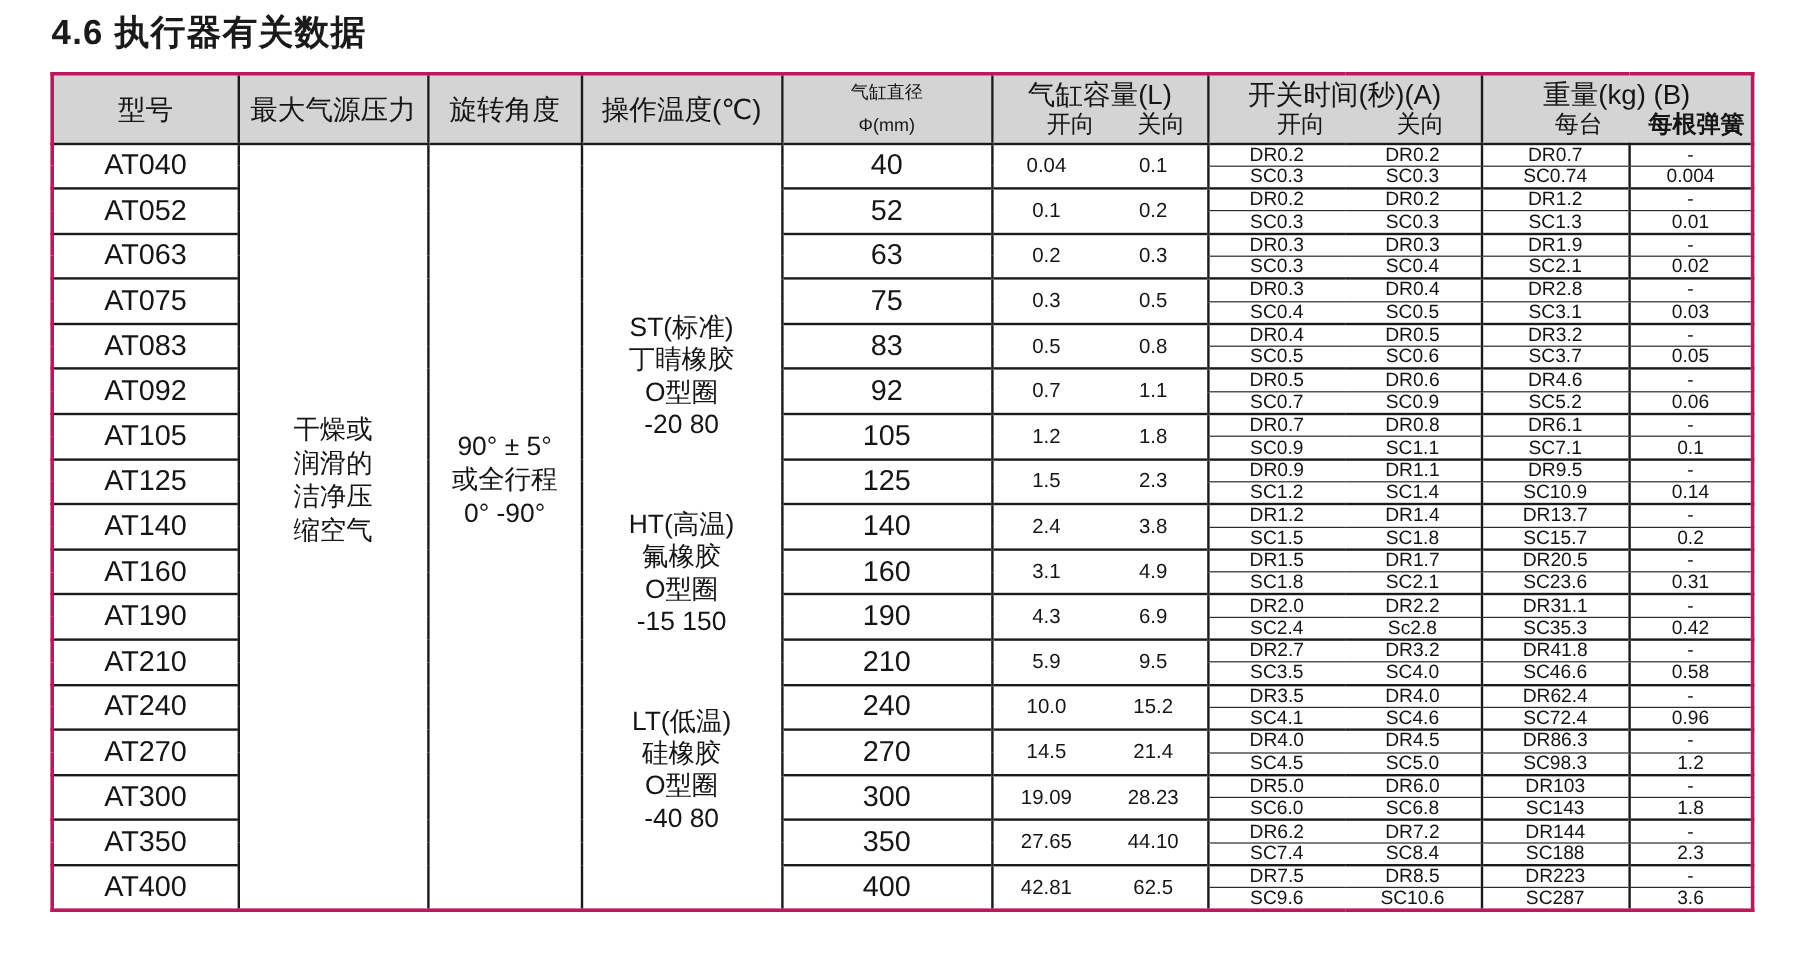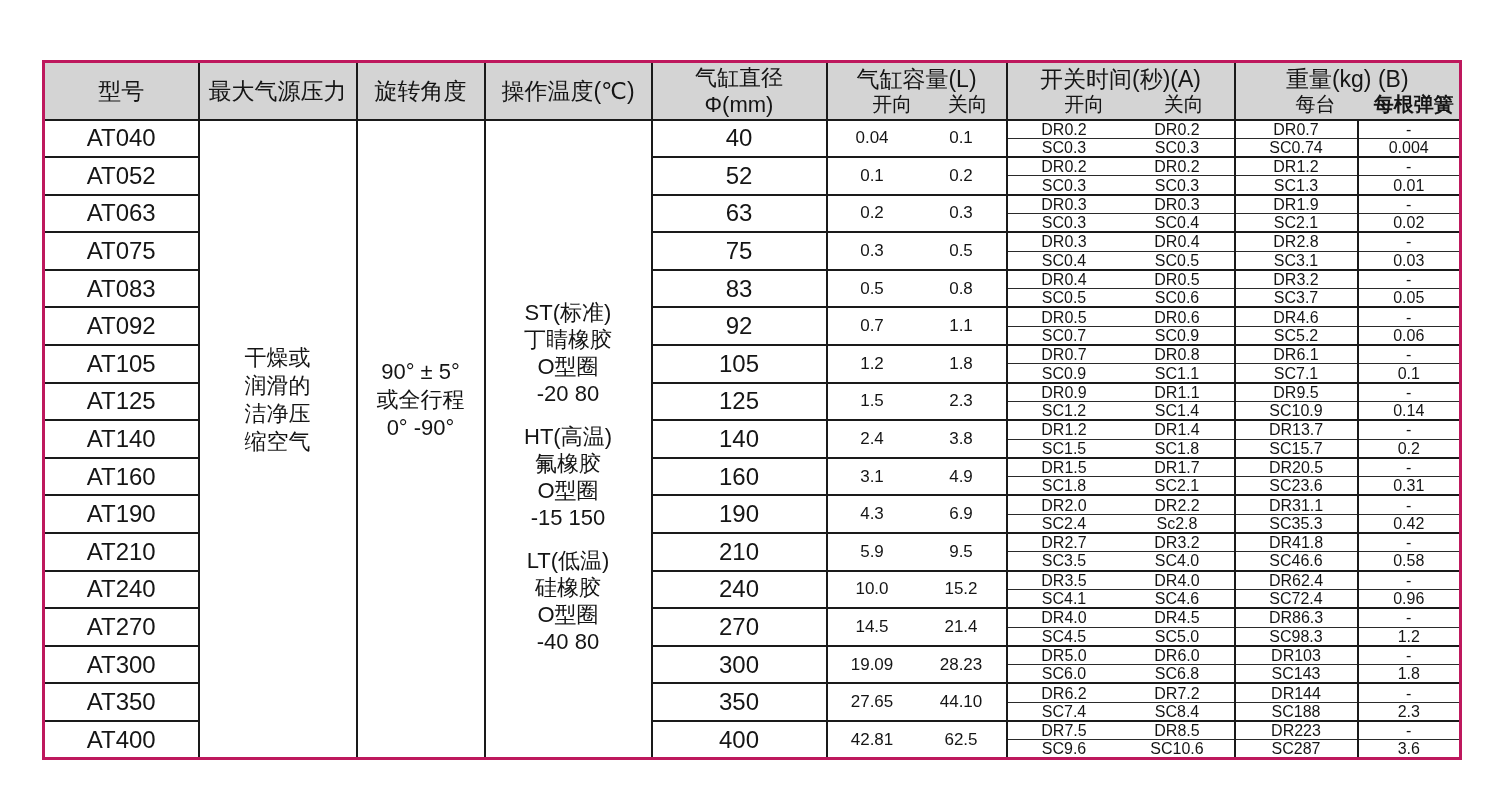--- a/index.html
+++ b/index.html
@@ -52,21 +52,21 @@
   .h-sub {
     display: flex;
     font-size: 20px;
     line-height: 24px;
     font-weight: 500;
     margin-left: 27px;
   }
   .h-sub span { flex: 1; text-align: center; }
   .h-sub.weight-sub span:first-child { flex: 0 0 54%; }
   .h-sub.weight-sub span:last-child  { flex: 0 0 46%; font-weight: bold; }
-  .h-two-line { font-size: 22px; line-height: 27px; }
+  .h-two-line { font-size: 15px; line-height: 27px; }
 
   
   .bl { border-left: 2px solid #1a1a1a; }
 
   
   tbody tr { height: 18.8px; }
   tbody tr.r-dr > td { border-top: 2px solid #1a1a1a; }
   tbody tr.r-sc > td { border-top: 1px solid #2a2a2a; }
   tbody tr:first-child > td { border-top: none; }
 
@@ -81,30 +81,31 @@
   td.tall { border-top: none !important; font-size: 22px; line-height: 27px; }
   .v-lines div { line-height: 28px; }
   td.pressure-cell, td.angle-cell { vertical-align: middle; }
   .center-block { padding-bottom: 78px; }
   .temp-flex {
     display: flex;
     flex-direction: column;
     align-items: center;
     justify-content: flex-start;
     padding-top: 76px;
-    gap: 16px;
+    gap: 56px;
     height: 100%;
     box-sizing: border-box;
   }
   .temp-block div { line-height: 27px; }
 </style>
 </head>
 <body>
 
 <div class="page">
+  <div class="doc-title">4.6 执行器有关数据</div>
 
   <table class="spec">
     <colgroup>
       <col style="width:155px">
         <col style="width:158px">
         <col style="width:128px">
       <col style="width:167px">
         <col style="width:175px">
         <col style="width:180px">
       <col style="width:114px">

